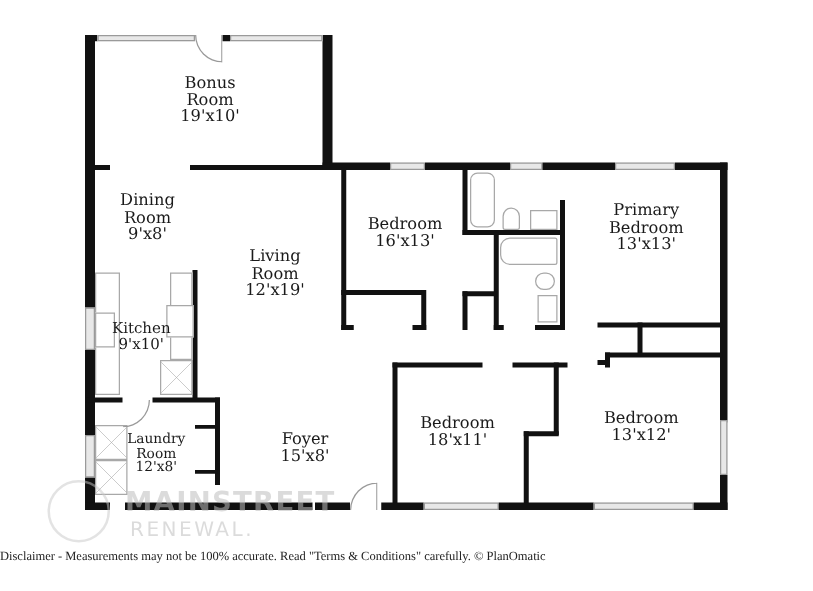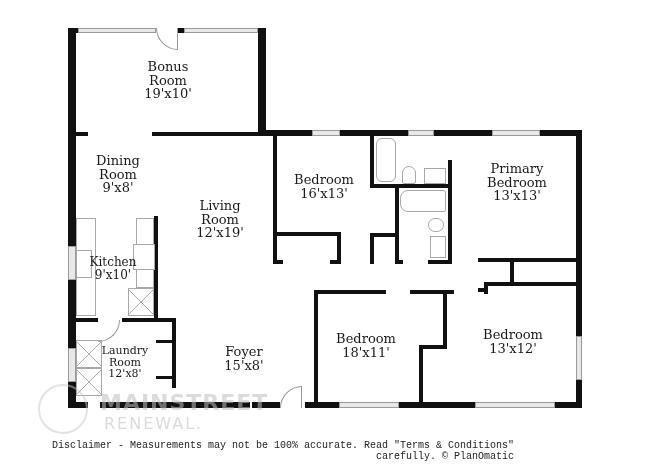--- a/index.html
+++ b/index.html
@@ -7,21 +7,21 @@
   #plan { position: absolute; left: 0; top: 0; width: 650px; height: 473px; }
   .wall { position: absolute; background: #111; }
   .win { position: absolute; background: #e8e8e8; border: 1px solid #9a9a9a; box-sizing: border-box; }
   .fixture { position: absolute; border: 1px solid #a8a8a8; box-sizing: border-box; background: #fff; }
   .label { position: absolute; text-align: center; color: #1a1a1a; font-weight: normal; line-height: 1.05; transform: translateX(-50%); white-space: nowrap; }
   .label .name { display: block; font-size: 13px; }
   .label .dim { display: block; font-size: 13px; }
   .label.small .name, .label.small .dim { font-size: 12px; }
   .label.med .name, .label.med .dim { font-size: 11px; }
   .door { position: absolute; border: 1px solid #999; box-sizing: border-box; }
-  .disclaimer { position: absolute; left: 0; width: 514px; top: 440px; text-align: right; font-size: 10px; color: #222; font-family: Liberation Mono, monospace; }
+  .disclaimer { position: absolute; left: 0; width: 514px; top: 440px; text-align: left; font-size: 10px; color: #222; font-family: Liberation Serif, serif; }
   .watermark { position: absolute; left: 38px; top: 380px; color: rgba(190,190,190,0.55); font-family: "DejaVu Sans", sans-serif; }
   .watermark .circle { position: absolute; left: 0; top: 4px; width: 46px; height: 46px; border: 2px solid rgba(200,200,200,0.5); border-radius: 50%; }
   .watermark .w1 { position: absolute; left: 62px; top: 10px; font-size: 22px; font-weight: bold; letter-spacing: 1px; white-space: nowrap; }
   .watermark .w2 { position: absolute; left: 66px; top: 34px; font-size: 16px; letter-spacing: 2px; white-space: nowrap; }
 </style>
 </head>
 <body>
 
 <div id="plan">
 

